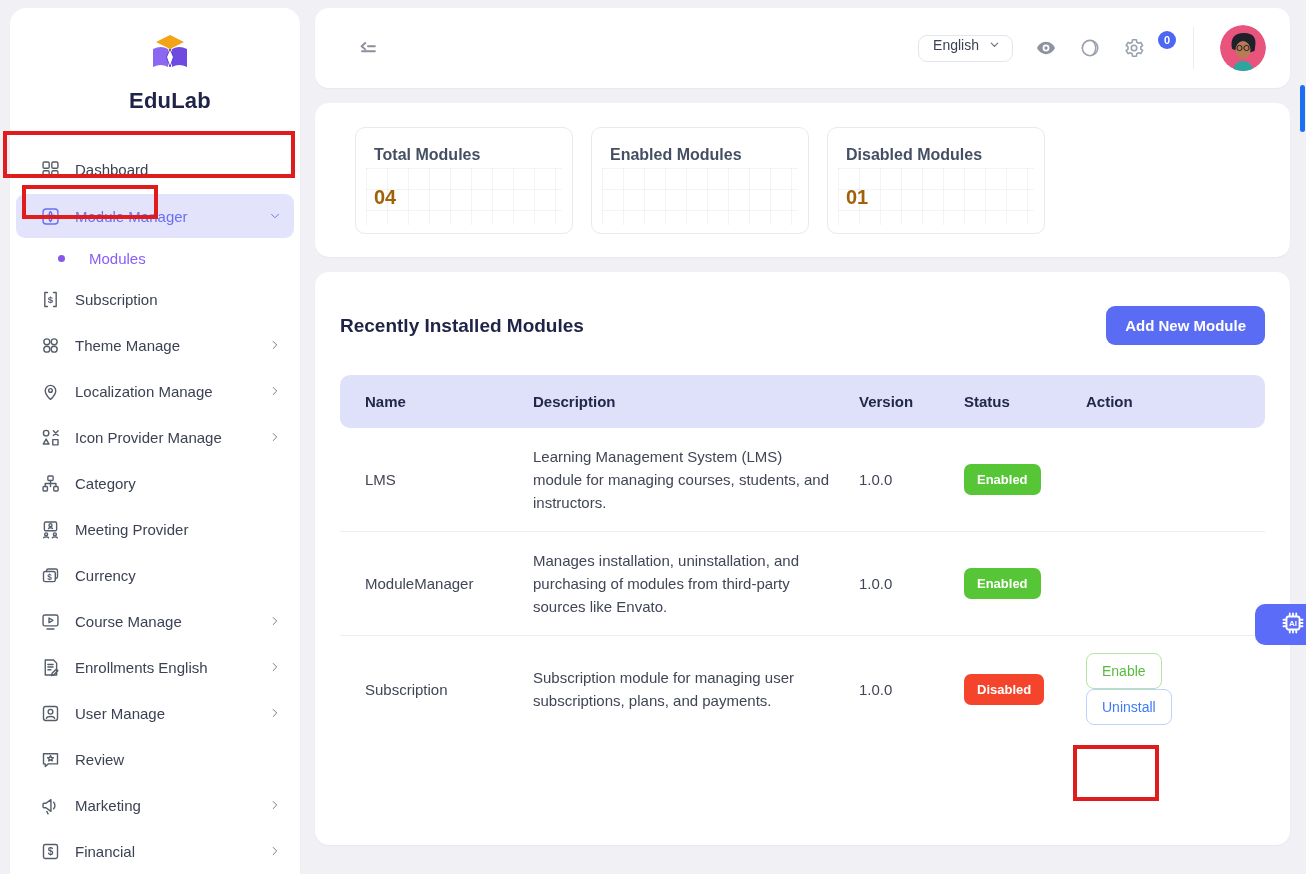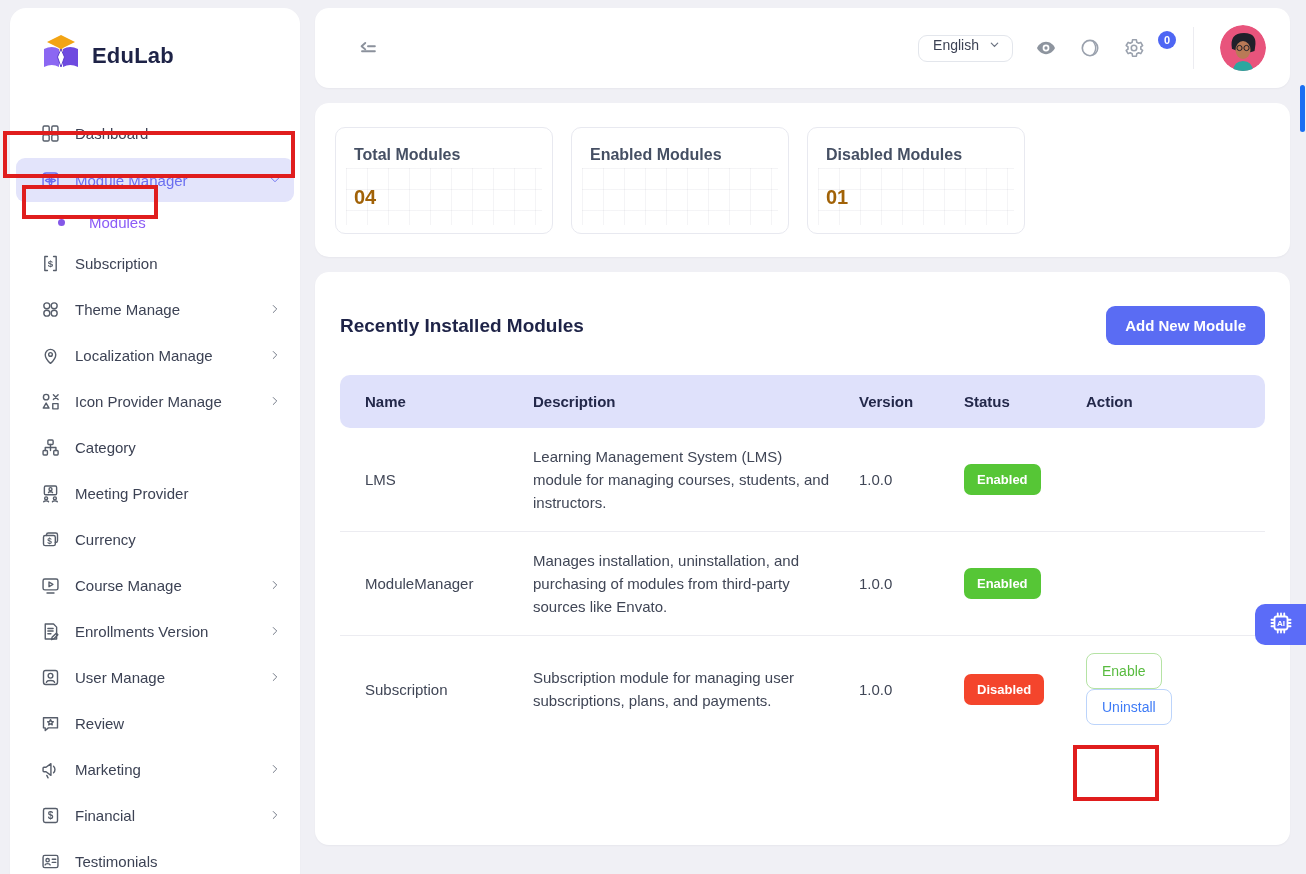--- a/index.html
+++ b/index.html
@@ -6,21 +6,21 @@
   html,body { background:#e9e9ef; }
   body { font-family:"Liberation Sans", sans-serif; }
   #screen {
     position:relative; width:1306px; height:874px;
     background:#f0f0f5; overflow:hidden;
   }
   .card { background:#fff; border-radius:14px; box-shadow:0 1px 2px rgba(16,24,40,.04); }
 
   
   #sidebar { position:absolute; left:10px; top:8px; width:290px; height:880px; border-radius:16px; }
-  .logo-row { display:flex; align-items:center; gap:10px; padding:26px 0 18px 30px; }
+  .logo-row { display:flex; align-items:center; gap:10px; padding:26px 0 18px 30px;flex-direction:column; }
   .logo-text { font-size:22px; font-weight:700; color:#1e2347; letter-spacing:.2px; }
   #nav { padding:14px 0 0 0; }
   .nav-item {
     display:flex; align-items:center; gap:14px; height:46px; padding:0 18px 0 30px;
     color:#3c4254; font-size:15px; cursor:pointer; position:relative;
   }
   .nav-item .ico { width:21px; height:21px; flex:0 0 21px; color:#565d6a; display:flex; align-items:center; }
   .nav-item .lbl { flex:1 1 auto; }
   .nav-item .chev { color:#6b7280; width:14px; height:14px; }
   .nav-item.active {
@@ -46,21 +46,21 @@
   .bell-wrap { position:relative; cursor:pointer; }
   .badge {
     position:absolute; top:-8px; right:-9px; min-width:18px; height:18px; border-radius:50%;
     background:#4e66f4; color:#fff; font-size:11px; font-weight:700;
     display:flex; align-items:center; justify-content:center; padding:0 4px;
   }
   .tb-divider { width:1px; height:42px; background:#ececf1; margin:0 4px; }
   .avatar { width:46px; height:46px; border-radius:50%; overflow:hidden; cursor:pointer; flex:0 0 46px; }
 
   
-  #stats-card { position:absolute; left:315px; top:103px; width:975px; height:154px; padding:24px 20px; display:flex; gap:18px; }
+  #stats-card { position:absolute; left:315px; top:103px; width:975px; height:154px; padding:24px 40px; display:flex; gap:18px; }
   .stat {
     width:218px; height:107px; border:1px solid #e8e9f0; border-radius:10px; padding:18px 18px; position:relative; overflow:hidden;
   }
   .stat .grid-bg {
     position:absolute; left:10px; right:10px; top:40px; bottom:8px; pointer-events:none;
     background-image:linear-gradient(rgba(40,40,80,.05) 1px, transparent 1px),
                      linear-gradient(90deg, rgba(40,40,80,.05) 1px, transparent 1px);
     background-size:21px 21px;
   }
   .stat .s-label { font-size:16px; font-weight:600; color:#454f63; position:relative; }
@@ -95,21 +95,21 @@
   .act-success { color:#58bb3f; border:1px solid #b5e3a4; }
   .act-info { color:#3e7bf6; border:1px solid #bcd4fb; }
 
   
   .annotation { position:absolute; border:4px solid #e01d1d; pointer-events:none; z-index:50; }
   #anno-module-manager { left:3px; top:131px; width:292px; height:47px; }
   #anno-modules { left:22px; top:185px; width:136px; height:34px; }
   #anno-enable { left:1073px; top:745px; width:86px; height:56px; }
   #ai-fab {
     position:absolute; right:0; top:604px; width:51px; height:41px; background:#5b6cf8;
-    border-radius:10px 0 0 10px; display:flex; align-items:center; justify-content:center; cursor:pointer; z-index:40;
+    border-radius:10px 0 0 10px; display:flex; align-items:center; justify-content:flex-end; cursor:pointer; z-index:40;
   }
   #scroll-thumb { position:absolute; right:1px; top:85px; width:5px; height:47px; background:#1a6ff2; border-radius:3px; z-index:60; cursor:grab; }
 </style>
 </head>
 <body>
 
 <div id="screen">
 
   <aside id="sidebar" class="card">
     <div class="logo-row">
@@ -249,21 +249,21 @@
             </svg></span>
         </div>
         <div class="nav-item">
           <span class="ico">
             <svg viewBox="0 0 24 24" fill="none" stroke="currentColor" stroke-width="1.6" stroke-linecap="round" stroke-linejoin="round" width="21" height="21">
               <path d="M6 3.5h9.5l3.5 3.5v13.5H6z"></path>
               <path d="M9 8.5h6M9 11.5h6M9 14.5h3.5"></path>
               <path d="M13.8 18.7l4.8-4.8 1.8 1.8-4.8 4.8-2.4.6z"></path>
             </svg>
           </span>
-          <span class="lbl">Enrollments Version</span>
+          <span class="lbl">Enrollments English</span>
           <span class="chev"><svg viewBox="0 0 24 24" fill="none" stroke="currentColor" stroke-width="1.6" stroke-linecap="round" stroke-linejoin="round" width="14" height="14">
               <path d="M9 6l6 6-6 6"></path>
             </svg></span>
         </div>
         <div class="nav-item">
           <span class="ico">
             <svg viewBox="0 0 24 24" fill="none" stroke="currentColor" stroke-width="1.6" stroke-linecap="round" stroke-linejoin="round" width="21" height="21">
               <rect x="4" y="4" width="16" height="16" rx="2.5"></rect>
               <circle cx="12" cy="10" r="2.7"></circle>
               <path d="M7.3 17.6c.8-3 8.6-3 9.4 0"></path>

